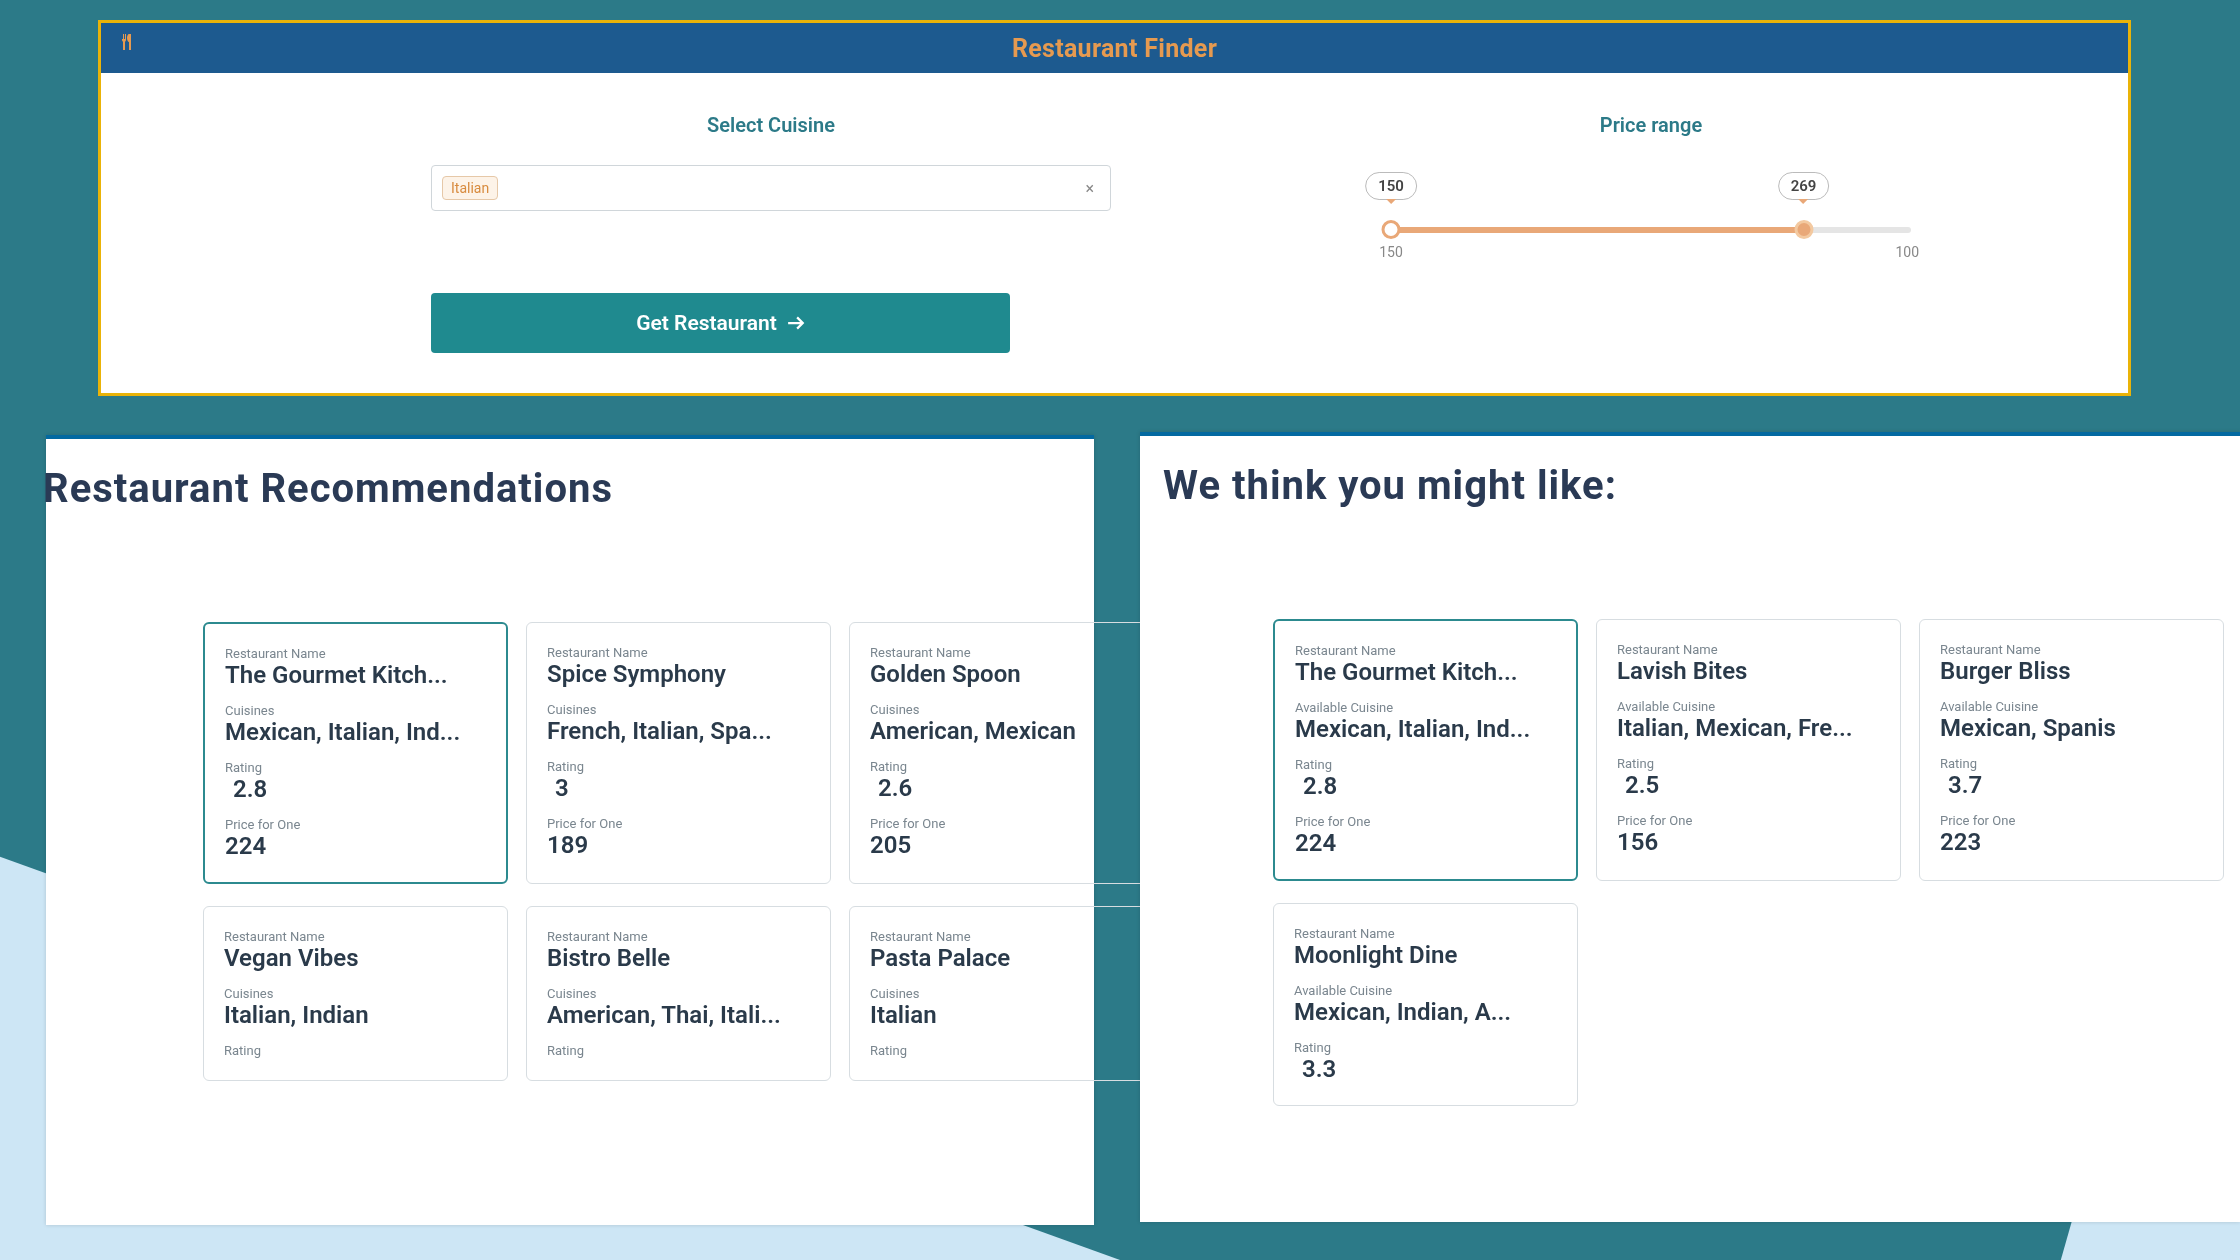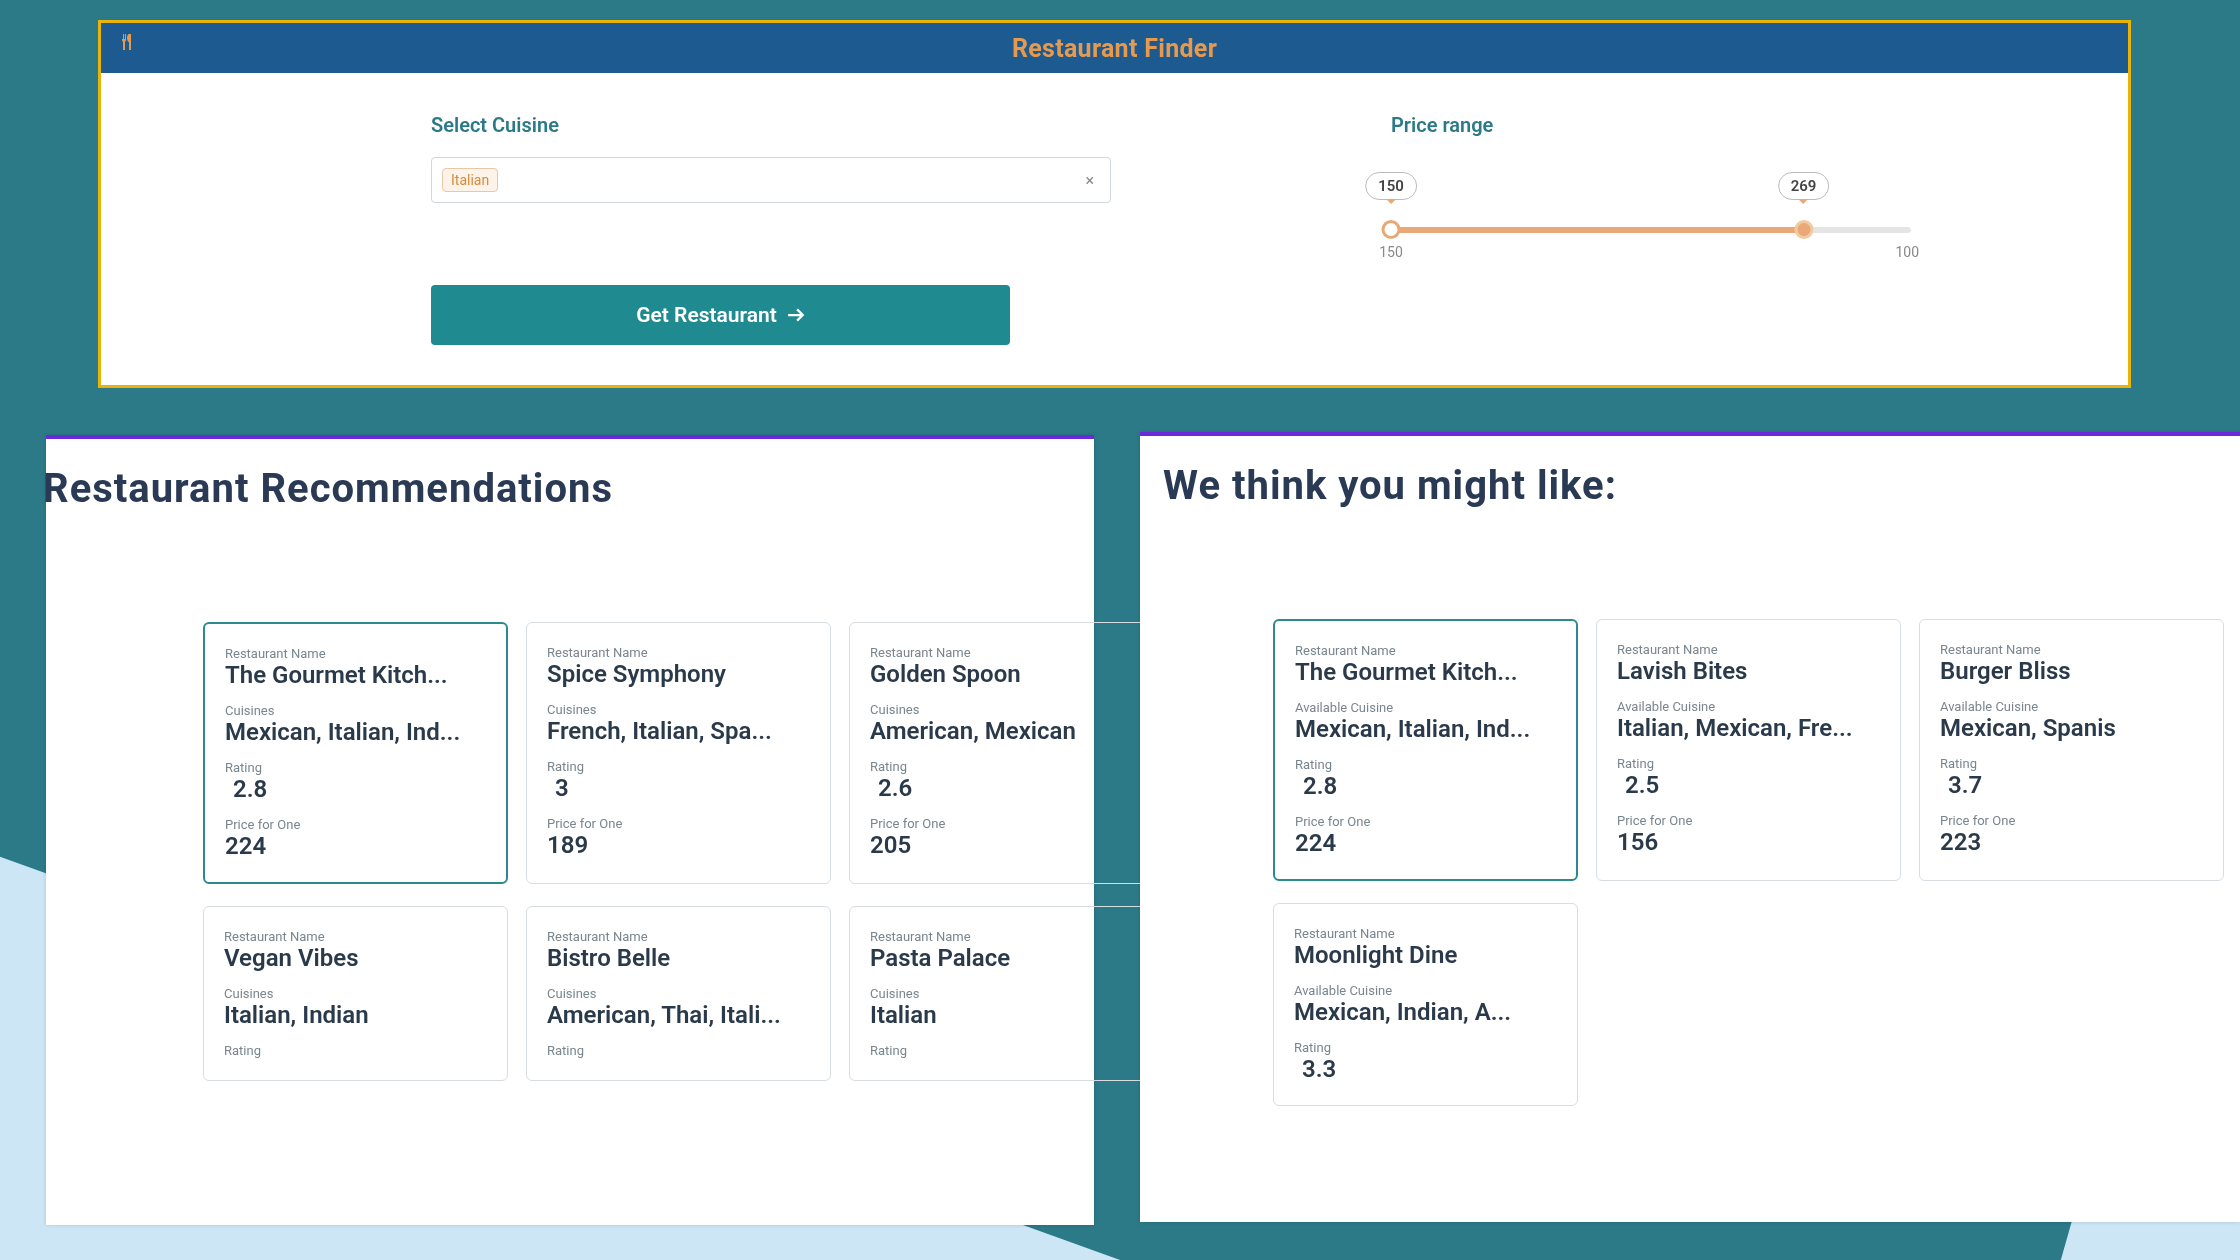--- a/index.html
+++ b/index.html
@@ -14,39 +14,39 @@
   .stage { position: absolute; inset: 0; }
 
   
   .top-panel { position: absolute; left: 98px; right: 0; top: 20px; background: #fff; width: 2033px; border:3px solid #eab308;}
   .top-header { background: #1d5a8f; height: 50px; display:flex; align-items:center; justify-content:center; position:relative; }
   .top-header .title { color: #e69a50; font-weight: 700; font-size: 25px; letter-spacing:0.3px;}
   .top-header .logo { position:absolute; left:18px; top:10px; color:#e69a50; font-size:18px;}
   .top-body { padding: 40px 120px 40px 330px; display:flex; gap:280px; }
 
   .col-left { width:680px; }
-  .label { color:#2c7a88; font-weight:600; font-size:20px; margin-bottom:20px;}
+  .label { color:#2c7a88; font-weight:600; font-size:20px; margin-bottom:28px;text-align:center;}
   .select-box { border:1px solid #d0d6da; border-radius:4px; height:46px; display:flex; align-items:center; padding:0 10px; justify-content:space-between; width:680px;}
   .chip { border:1px solid #e6c8a8; background:#fdf3e8; color:#d88b3e; font-size:14px; padding:3px 8px; border-radius:4px;}
   .select-box .clear { color:#888; font-size:16px; padding-right:6px;}
   .get-btn { margin-top:82px; width:579px; height:60px; background:#1f8a8f; color:#fff; font-weight:600; font-size:21px; border:none; border-radius:4px; display:flex; align-items:center; justify-content:center; gap:10px; cursor:pointer;}
   .get-btn svg { width:18px; height:18px; fill:#fff;}
 
   .col-right { width:520px; }
   .slider-wrap { margin-top:35px; position:relative; height:90px;}
   .track { position:absolute; top:55px; left:0; right:0; height:6px; background:#e5e5e5; border-radius:3px;}
   .range { position:absolute; top:55px; height:6px; background:#e9a878; border-radius:3px;}
   .thumb { position:absolute; top:48px; width:19px; height:19px; border-radius:50%; border:3px solid #e9a878; background:#fff; transform:translateX(-50%);}
   .thumb.active { background:#e9a878; border-color:#f3c9a0;}
   .tooltip { position:absolute; top:0; transform:translateX(-50%); background:#fff; border:1px solid #bbb; border-radius:14px; padding:4px 12px; font-size:15px; font-weight:600; color:#444;}
   .tooltip::after { content:""; position:absolute; left:50%; top:100%; transform:translateX(-50%); border:5px solid transparent; border-top-color:#e9a878;}
   .minmax { position:absolute; top:72px; font-size:14px; color:#888;}
 
   
-  .panel { position:absolute; background:#fff; border-top:4px solid #6d28d9; box-shadow:0 0 4px rgba(0,0,0,0.15);}
+  .panel { position:absolute; background:#fff; border-top:4px solid #0369a1; box-shadow:0 0 4px rgba(0,0,0,0.15);}
   .panel-left { left:46px; top:435px; width:1048px; height:790px;}
   .panel-right { left:1140px; top:432px; width:1100px; height:790px;}
   .panel h2 { font-size:40px; font-weight:700; color:#2a3a55; letter-spacing:1px; padding:26px 0 0 0;}
 
   .cards-grid { display:grid; grid-template-columns: repeat(3, 305px); gap:22px 18px; padding-top:110px;}
   .panel-left .cards-grid { padding-left:157px;}
   .panel-right .cards-grid { padding-left:133px;}
   .panel-left h2 { margin-left:-3px;}
   .panel-right h2 { margin-left:23px;}
 

